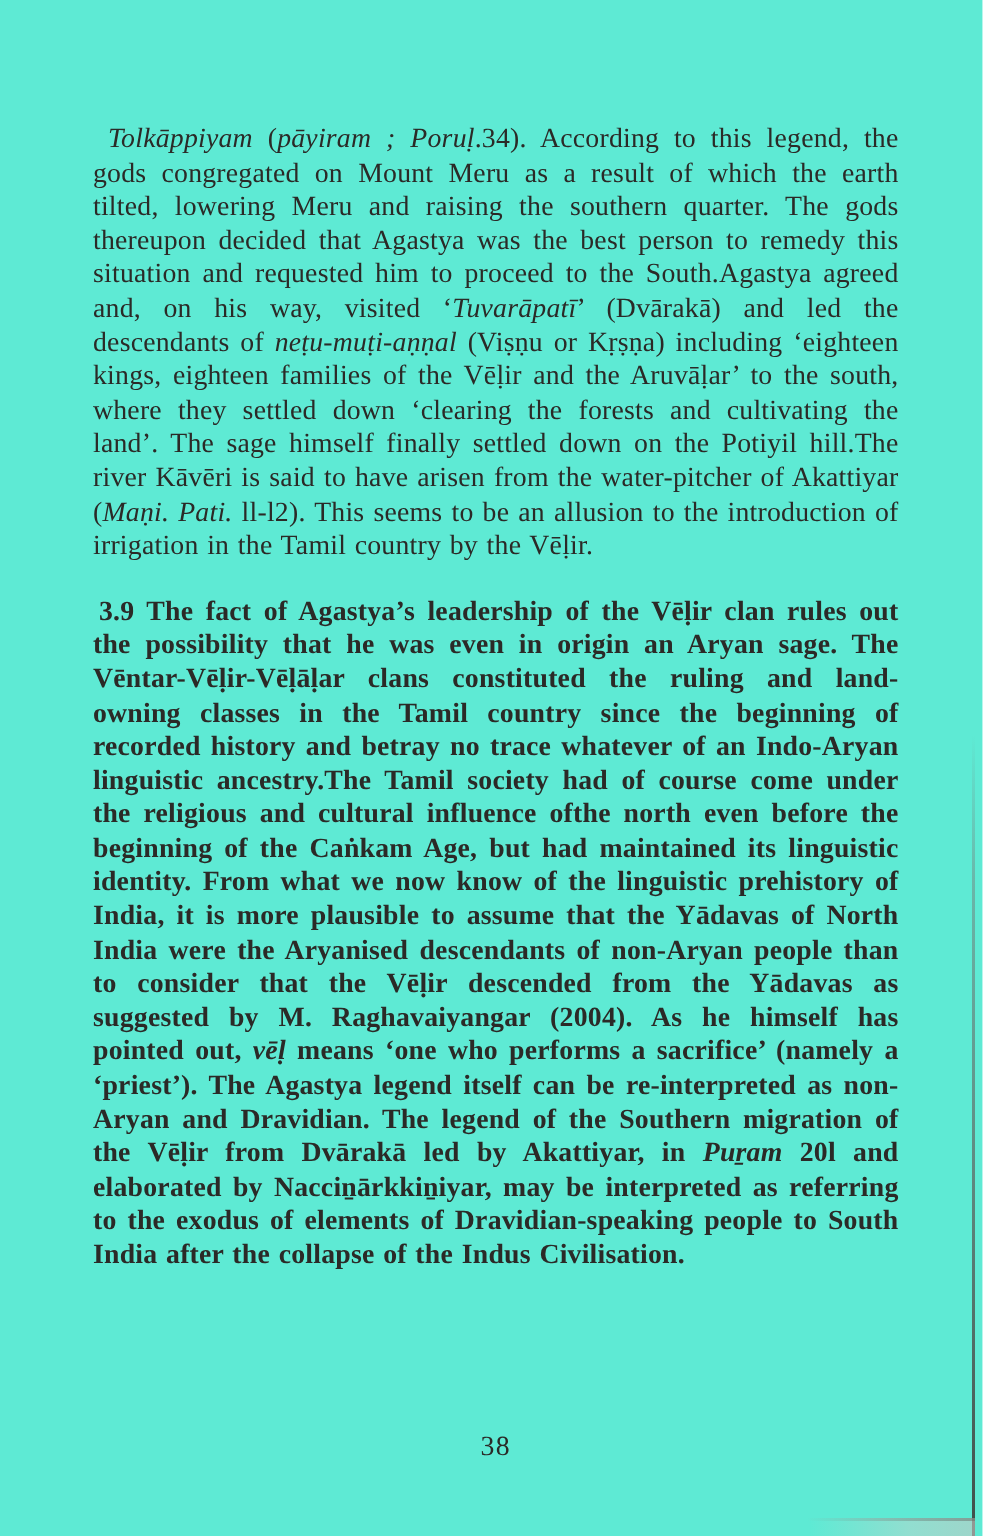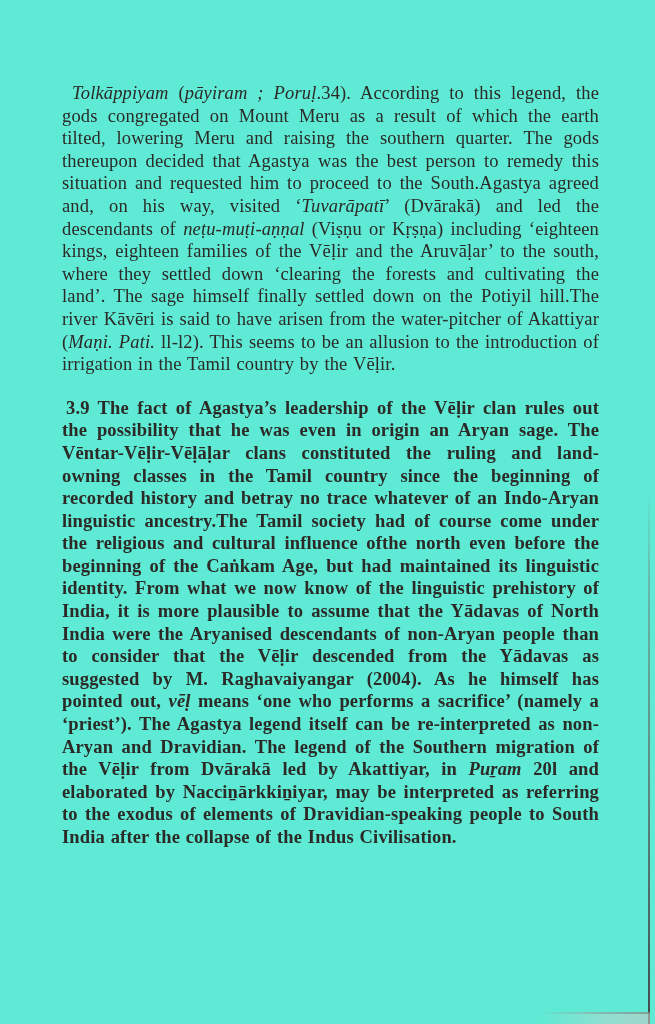--- a/index.html
+++ b/index.html
@@ -80,17 +80,18 @@
 </style>
 </head>
 <body>
 
 <div class="page">
   <div class="text-block">
     <p class="para para-1"><i>Tolkāppiyam</i><span> (</span><i>pāyiram ; Poruḷ</i><span>.34). According to this legend, the gods congregated on Mount Meru as a result of which the earth tilted, lowering Meru and raising the southern quarter. The gods thereupon decided that Agastya was the best person to remedy this situation and requested him to proceed to the South.Agastya agreed and, on his way, visited ‘</span><i>Tuvarāpatī</i><span>’ (Dvārakā) and led the descendants of </span><i>neṭu-muṭi-aṇṇal</i><span> (Viṣṇu or Kṛṣṇa) including ‘eighteen kings, eighteen families of the Vēḷir and the Aruvāḷar’ to the south, where they settled down ‘clearing the forests and cultivating the land’. The sage himself finally settled down on the Potiyil hill.The river Kāvēri is said to have arisen from the water-pitcher of Akattiyar (</span><i>Maṇi. Pati.</i><span> ll-l2). This seems to be an allusion to the introduction of irrigation in the Tamil country by the Vēḷir.</span></p>
     <p class="para para-2"><span>3.9 The fact of Agastya’s leadership of the Vēḷir clan rules out the possibility that he was even in origin an Aryan sage. The Vēntar-Vēḷir-Vēḷāḷar clans constituted the ruling and land-owning classes in the Tamil country since the beginning of recorded history and betray no trace whatever of an Indo-Aryan linguistic ancestry.The Tamil society had of course come under the religious and cultural influence ofthe north even before the beginning of the Caṅkam Age, but had maintained its linguistic identity. From what we now know of the linguistic prehistory of India, it is more plausible to assume that the Yādavas of North India were the Aryanised descendants of non-Aryan people than to consider that the Vēḷir descended from the Yādavas as suggested by M. Raghavaiyangar (2004). As he himself has pointed out, </span><i>vēḷ</i><span> means ‘one who performs a sacrifice’ (namely a ‘priest’). The Agastya legend itself can be re-interpreted as non-Aryan and Dravidian. The legend of the Southern migration of the Vēḷir from Dvārakā led by Akattiyar, in </span><i>Puṟam</i><span> 20l and elaborated by Nacciṉārkkiṉiyar, may be interpreted as referring to the exodus of elements of Dravidian-speaking people to South India after the collapse of the Indus Civilisation.</span></p>
   </div>
 
+  <div class="page-number">38</div>
 
   <div class="scan-edge-line"></div>
   <div class="scan-corner-line"></div>
   <div class="scan-corner-shade"></div>
 </div>
 
 </body></html>

